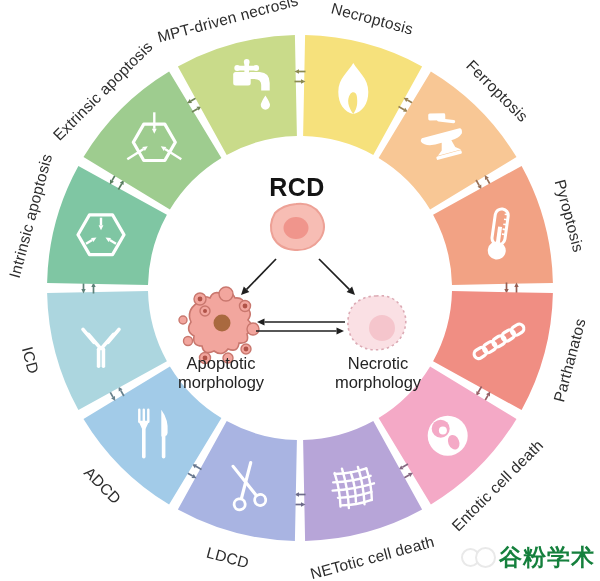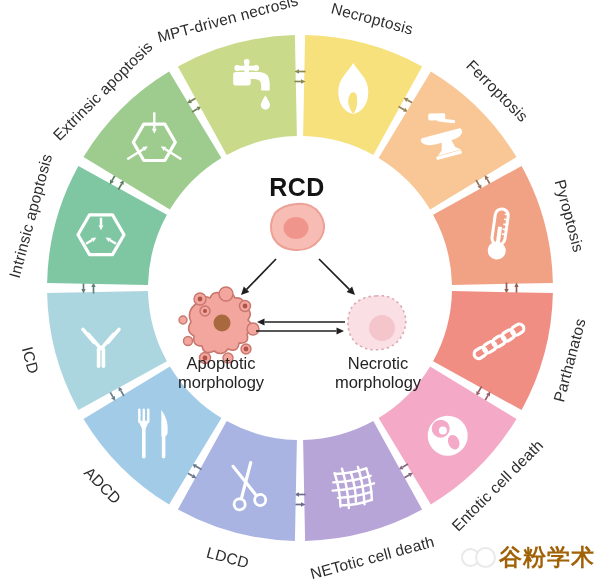--- a/index.html
+++ b/index.html
@@ -3,21 +3,21 @@
 <meta charset="utf-8">
 <style>
   html,body{margin:0;padding:0;background:#fff;}
   .canvas{position:relative;width:600px;height:581px;background:#fff;overflow:hidden;
           font-family:"Liberation Sans",sans-serif;}
   svg text{font-family:"Liberation Sans",sans-serif;}
   .seg-label{font-size:15.5px;font-weight:500;fill:#2d2d2d;text-anchor:middle;letter-spacing:.2px;}
   .rcd-title{font-size:25px;font-weight:700;fill:#141414;text-anchor:middle;letter-spacing:.5px;}
   .caption{font-size:16.5px;fill:#232323;text-anchor:middle;}
   .watermark{position:absolute;right:5px;bottom:8px;display:flex;align-items:center;
-             color:#a16207;font-size:23px;font-weight:700;letter-spacing:1px;user-select:none;}
+             color:#15803d;font-size:23px;font-weight:700;letter-spacing:1px;user-select:none;}
   .wm-logo{display:inline-flex;align-items:center;margin-right:3px;}
   .wm-logo i{width:15px;height:15px;border:2.5px solid #e9e9e9;border-radius:50%;display:inline-block;background:#fff;}
   .wm-logo i+i{margin-left:-5px;width:17px;height:17px;}
 </style>
 </head>
 <body>
 
 <div class="canvas">
   <svg id="wheel-svg" width="600" height="581" viewBox="0 0 600 581">
       <g>

